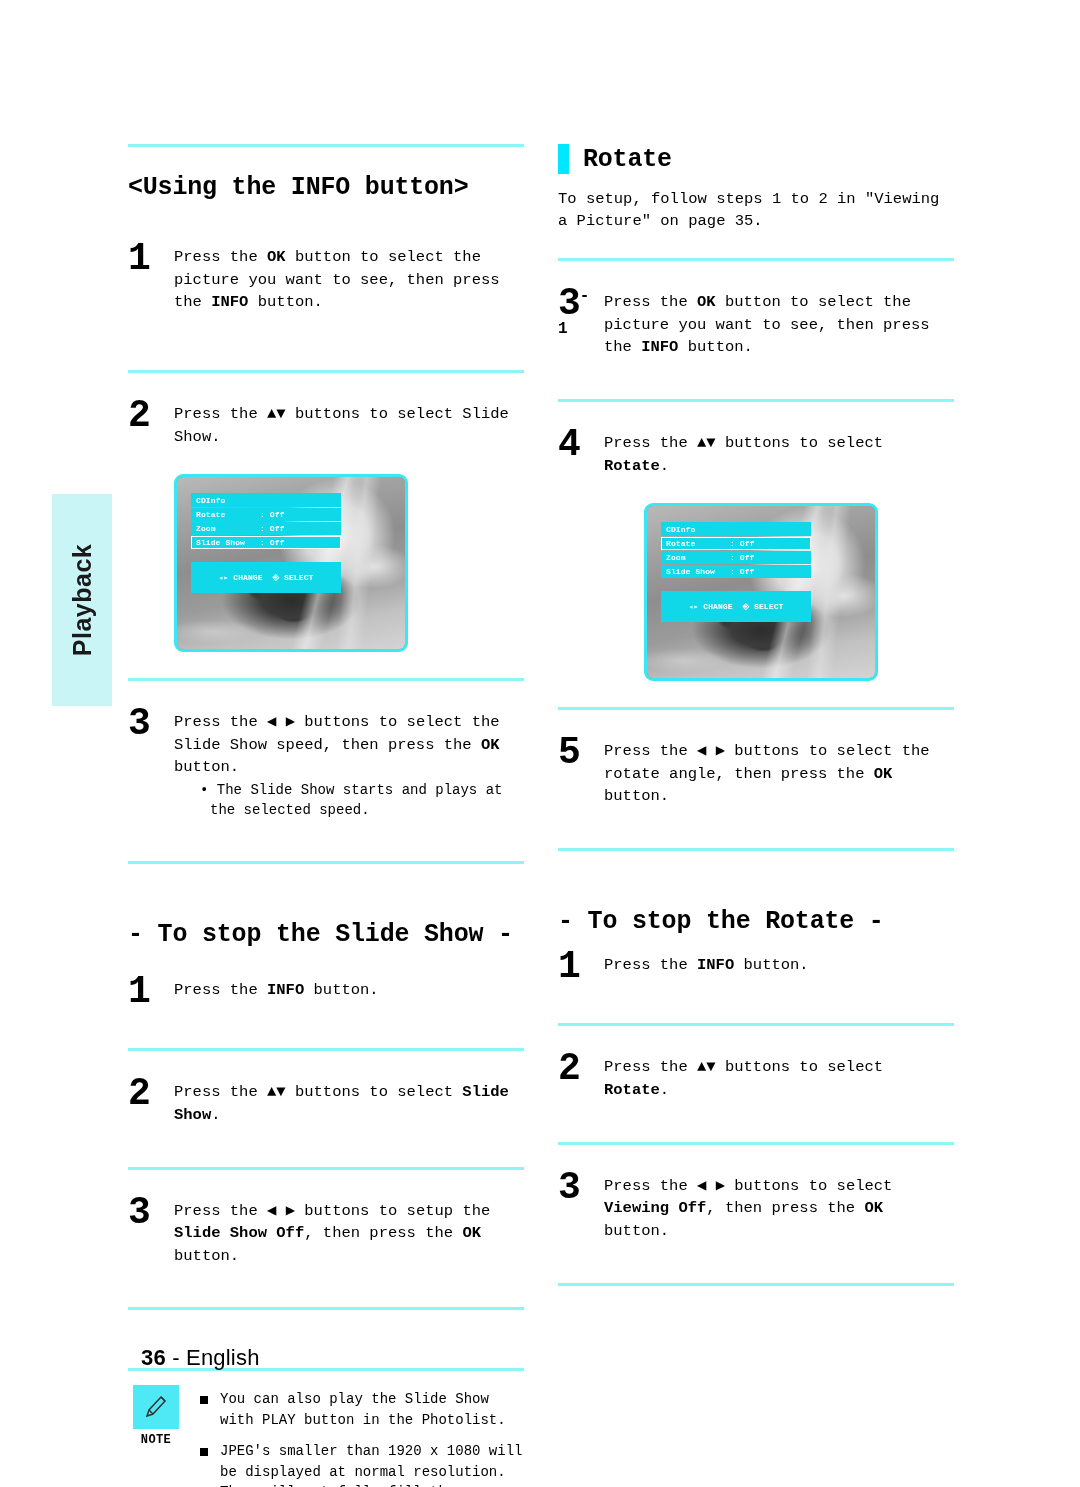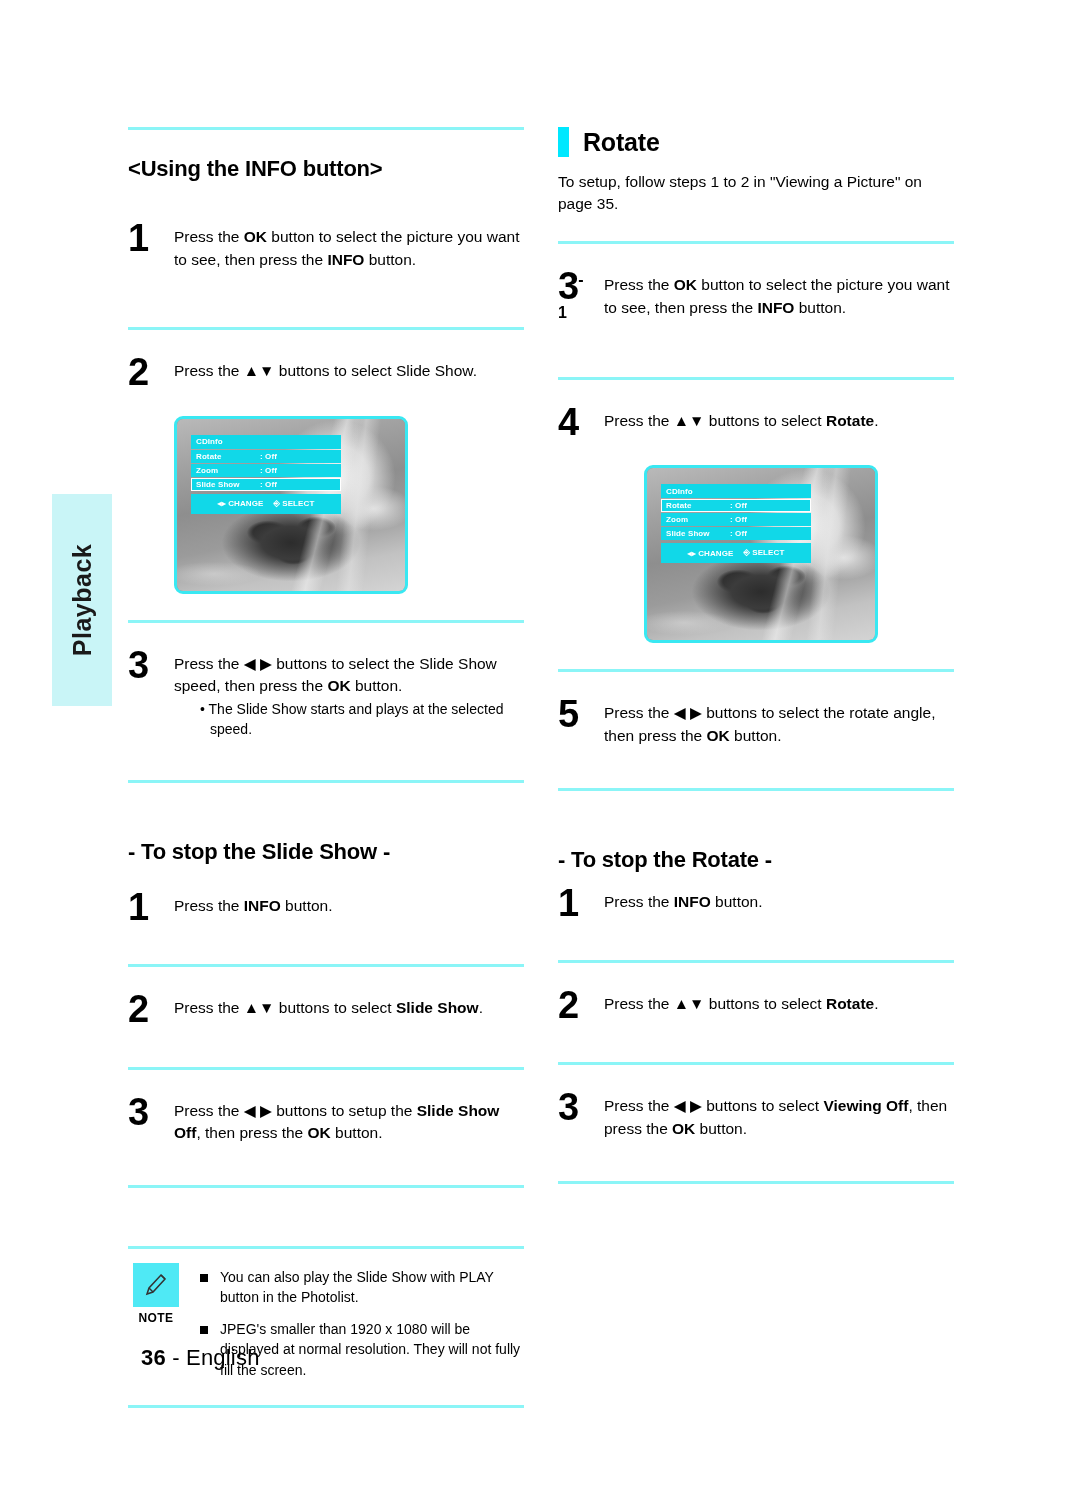--- a/index.html
+++ b/index.html
@@ -40,22 +40,23 @@
 
   
   .page {
     position: absolute;
     left: 0; top: 0;
     width: 1080px;
     height: 1487px;
   }
   .col {
     position: absolute;
-    top: 127px;
+    top: 144px;
     width: 396px;
+    font-family: Liberation Mono, monospace;
   }
   .col-left  { left: 128px; }
   .col-right { left: 558px; }
 
   
   .rule {
     height: 3px;
     background: #8bf5f7;
     width: 100%;
   }
@@ -72,21 +73,21 @@
     height: 30px;
     background: #00e8ff;
     flex: 0 0 auto;
   }
   .sec-title-text {
     font-size: 25px;
     font-weight: bold;
     letter-spacing: -0.2px;
   }
   .sub-head {
-    font-size: 22px;
+    font-size: 25px;
     font-weight: bold;
     letter-spacing: -0.2px;
     margin: 0;
   }
   .intro-line {
     font-size: 15.5px;
     line-height: 1.42;
     margin: 0;
   }
 
@@ -187,24 +188,24 @@
   }
   .osd-item { margin-top: 1px; }
   .osd-item .osd-label { width: 64px; flex: 0 0 auto; }
   .osd-item .osd-value { flex: 1 1 auto; }
   .osd-item.sel {
     outline: 1.5px solid #ffffff;
     outline-offset: -1px;
     background: #11d8e8;
   }
   .osd-foot {
-    margin-top: 3px;
+    margin-top: 13px;
     justify-content: center;
     gap: 10px;
-    height: 20px;
+    height: 31px;
   }
   .osd-foot span { white-space: nowrap; }
 
   
   .note-wrap { display: flex; gap: 16px; align-items: flex-start; }
   .note-badge { width: 56px; flex: 0 0 auto; text-align: center; }
   .note-icon {
     width: 46px;
     height: 44px;
     background: #4fe9f5;

